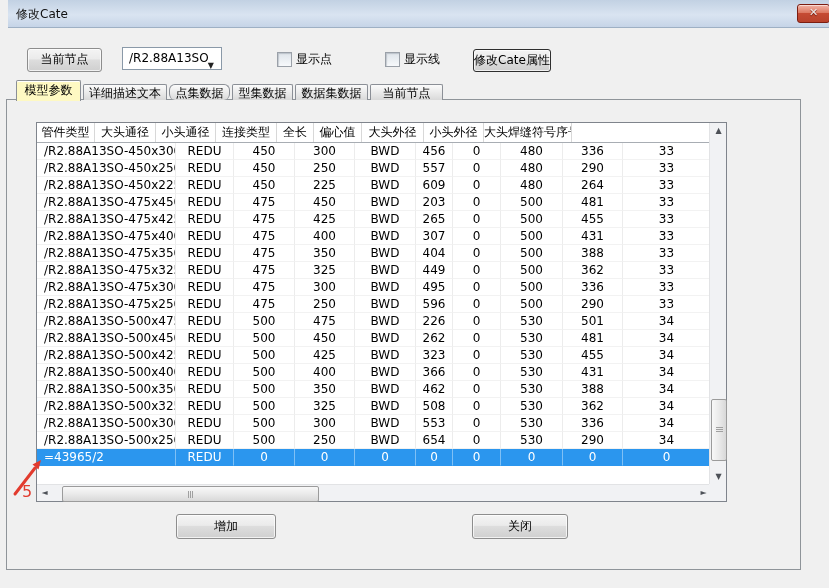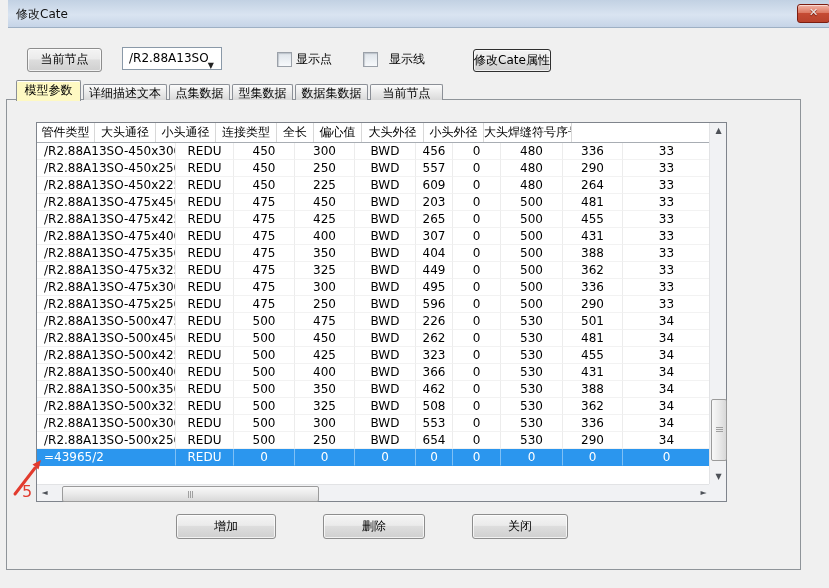--- a/index.html
+++ b/index.html
@@ -19,21 +19,21 @@
   
   .btn{position:absolute;border:1px solid #8d8d8d;border-radius:3px;font-size:12px;color:#000;
     background:linear-gradient(180deg,#f4f4f4 0%,#ebebeb 45%,#dddddd 50%,#cfcfcf 100%);
     box-shadow:inset 0 0 0 1px rgba(255,255,255,.7);text-align:center;cursor:pointer;}
   .btn-node{left:27px;top:48px;width:73px;height:22px;line-height:21px;}
   .btn-attr{left:473px;top:49px;width:76px;height:21px;line-height:20px;border-color:#2f2f2f;}
   .combo{position:absolute;left:122px;top:47px;width:100px;height:23px;background:#fff;border:1px solid #8a99a8;
     font-size:12px;line-height:21px;box-sizing:border-box;padding-left:6px;color:#000;cursor:pointer;}
   .combo .arrow{position:absolute;right:7px;top:7px;font-size:8px;color:#222;}
   .checkwrap{position:absolute;top:51px;height:16px;display:flex;align-items:center;cursor:pointer;}
-  .cb1{left:277px;} .cb2{left:363px;gap:7px;}
+  .cb1{left:277px;} .cb2{left:385px;}
   .checkbox{width:13px;height:13px;border:1px solid #9aa0a8;background:linear-gradient(180deg,#dee4ea,#f7f9fb);
     box-shadow:inset 1px 1px 1px rgba(120,130,140,.35);margin-right:4px;}
   .checklabel{font-size:12px;color:#000;}
 
   
   .tabs{position:absolute;left:16px;top:80px;height:20px;display:flex;align-items:flex-end;z-index:3;}
   .tab{height:16px;border:1px solid #8b8f96;border-bottom:none;margin-right:2px;
     background:linear-gradient(180deg,#fbfbfb 0%,#e9e9e9 55%,#d9d9d9 100%);
     font-size:12px;text-align:center;line-height:16px;color:#000;cursor:pointer;
     border-top-left-radius:2px;border-top-right-radius:2px;box-sizing:border-box;}
@@ -108,21 +108,21 @@
   <div class="checkwrap cb2">
     <span class="checkbox"></span>
     <span class="checklabel">显示线</span>
   </div>
 
   <div class="btn btn-attr">修改Cate属性</div>
 
   <div class="tabs" id="tabs">
       <div class="tab selected" style="width: 65px;">模型参数</div>
       <div class="tab" style="width: 84px;">详细描述文本</div>
-      <div class="tab" style="width: 61px;">点集数据</div>
+      <div class="tab" style="width: 61px; border-radius: 6px;">点集数据</div>
       <div class="tab" style="width: 61px;">型集数据</div>
       <div class="tab" style="width: 73px;">数据集数据</div>
       <div class="tab" style="width: 73px;">当前节点</div>
     </div>
   <div class="panel"></div>
 
   <div class="grid">
     <div class="grid-content">
       <div class="hrow" id="hrow">
           <div class="hcell" style="width: 58px;">管件类型</div>
@@ -383,16 +383,15 @@
     <div class="corner"></div>
   </div>
 
   <svg class="annot-svg" viewBox="0 0 829 588">
     <line id="arrow-line" x1="15" y1="494" x2="35" y2="468" stroke-width="3" stroke-linecap="round" stroke="#e23b2e"></line>
     <polygon id="arrow-head" points="41,460 38.5,469.5 32.5,464.5" fill="#e23b2e"></polygon>
   </svg>
   <div class="annot-label" id="annot-label" style="color: rgb(226, 59, 46);">5</div>
 
   <div class="btn btn-add">增加</div>
-  <div class="btn btn-del">删除</div>
   <div class="btn btn-close">关闭</div>
 
 </div>
 
 </body></html>

